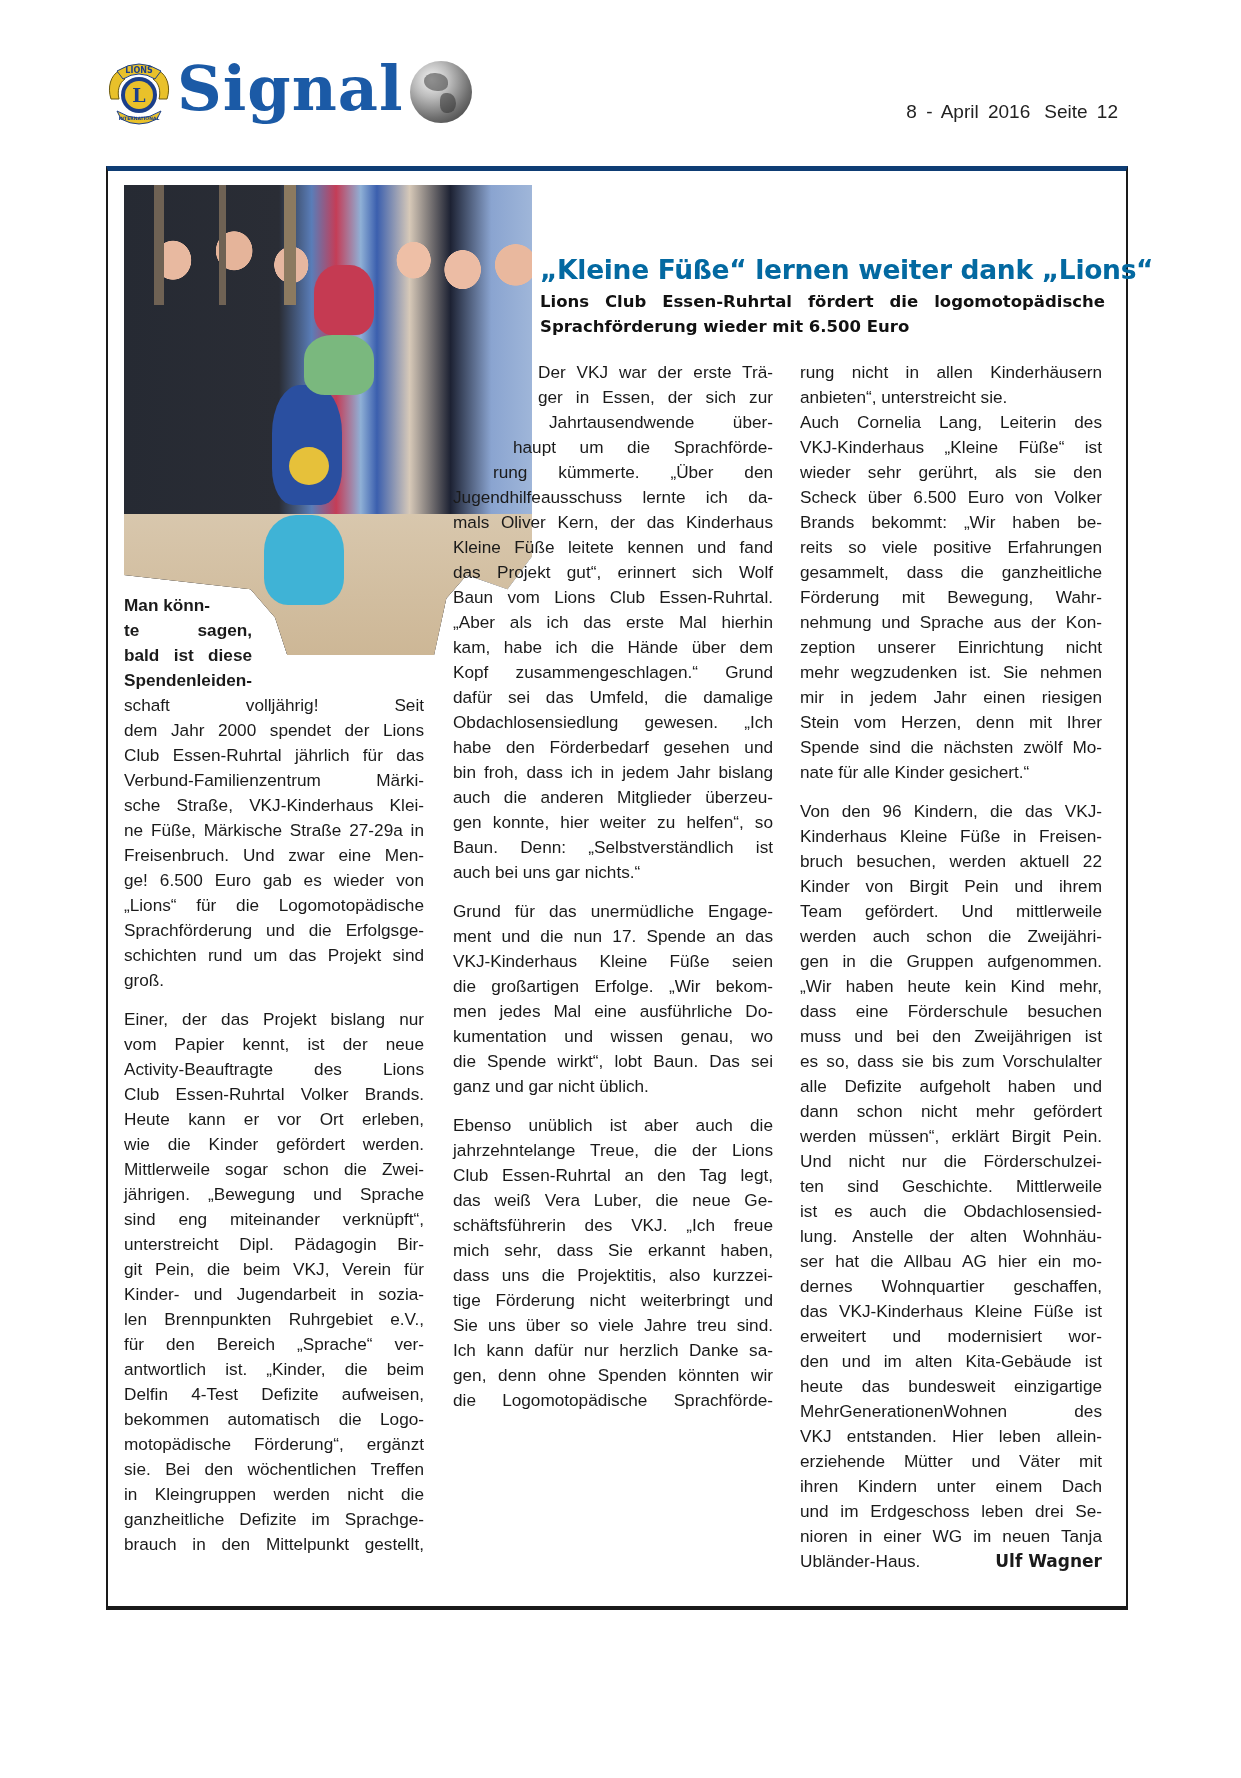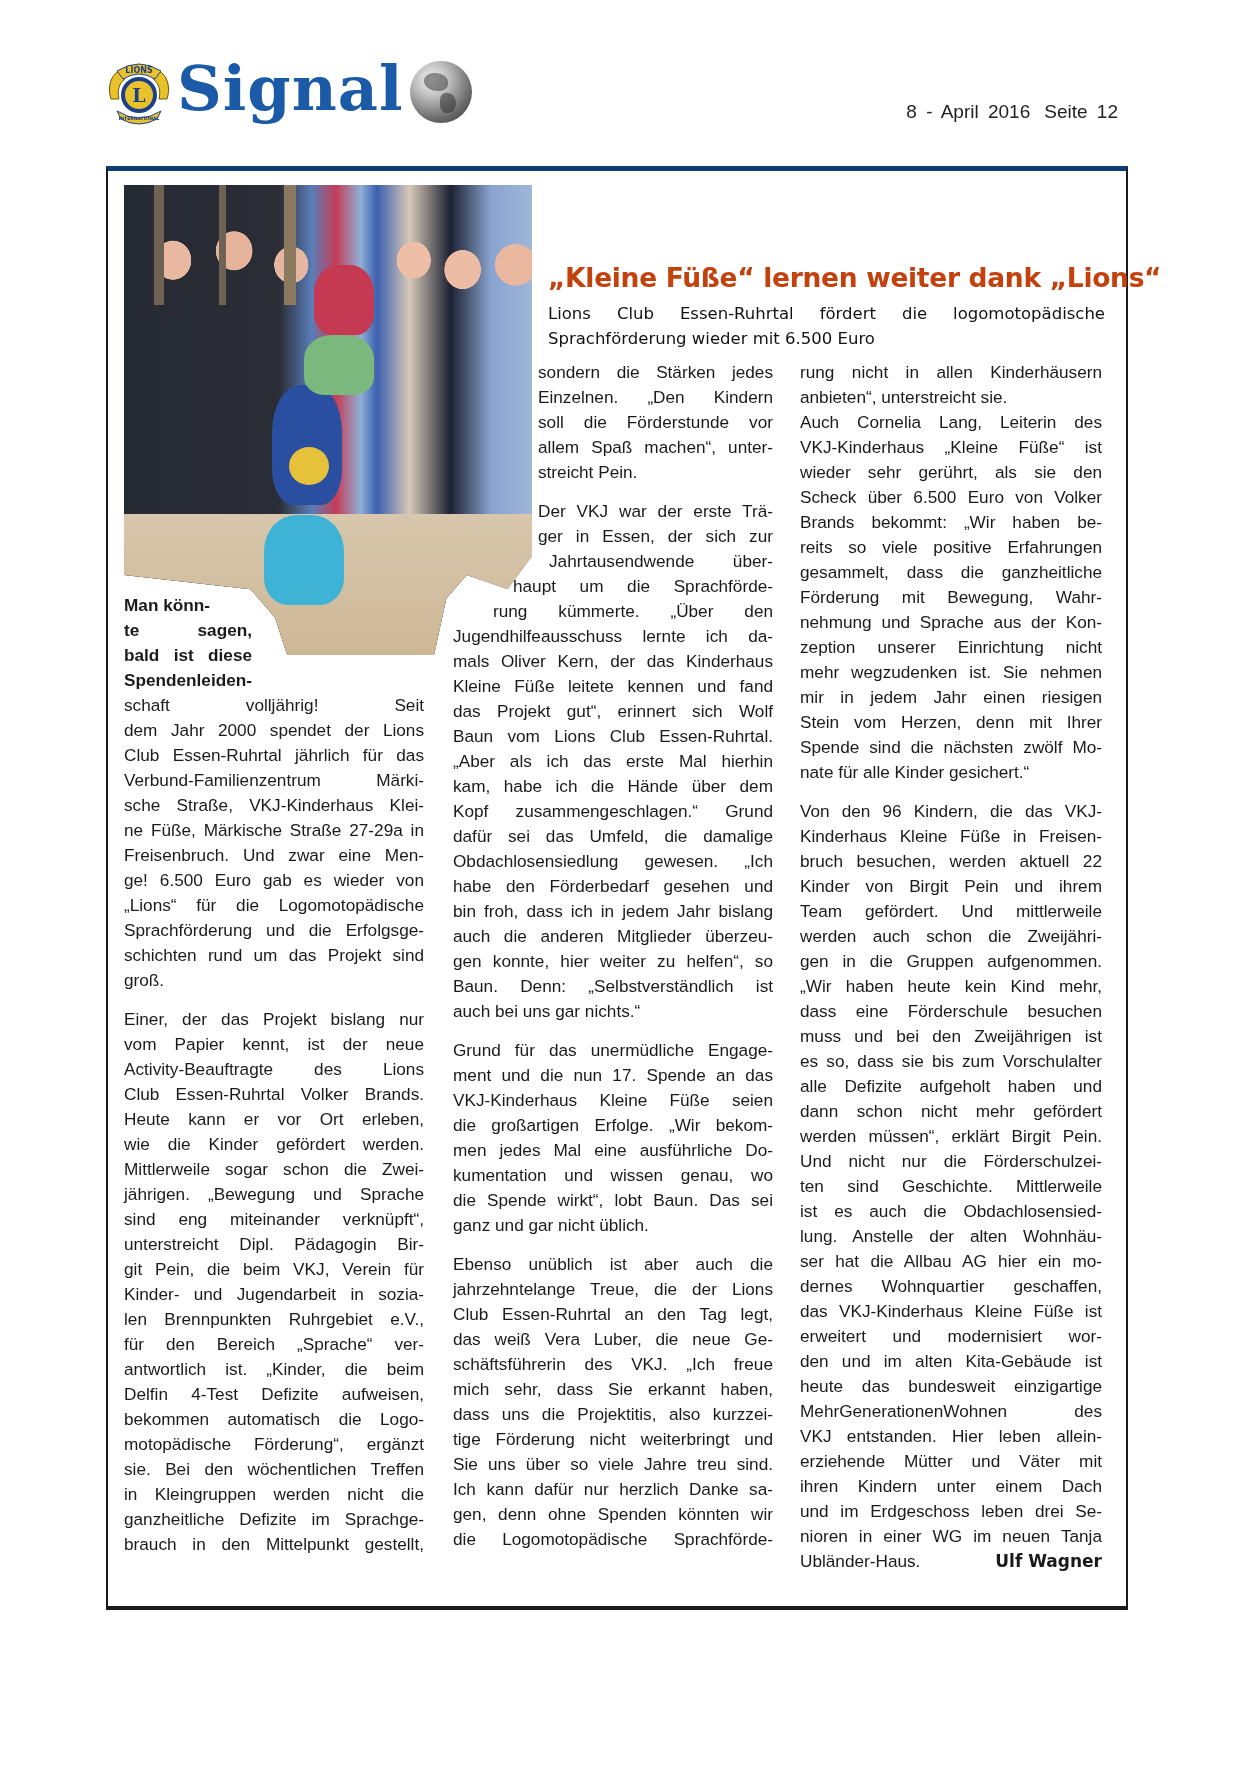--- a/index.html
+++ b/index.html
@@ -38,23 +38,23 @@
              radial-gradient(ellipse 34px 34px at 96% 17%, #e9b89e 60%, transparent 62%),
              linear-gradient(180deg, transparent 0%, transparent 70%, #d8c7ad 70%, #cdb796 100%),
              linear-gradient(90deg, #262a33 0%, #2a2d35 38%, #5a7db8 46%, #c43d57 52%, #8fb0d6 58%, #3b5fae 62%, #d7c9b8 70%, #1d2233 80%, #8aa4d0 90%, #9fb6d9 100%),
              linear-gradient(180deg, #8c9a88 0%, #b7b6a8 20%, #555 100%);
            background-blend-mode: normal; }
   .photo .trunk { position:absolute; top:0; width:10px; height:120px; background:#6f6254; }
   .photo .kid { position:absolute; border-radius: 40% 40% 30% 30%; }
 
   
   .headline { position: absolute; left: 540px; top: 254px; width: 565px; }
-  .headline h1 { margin: 8px; font-family: "DejaVu Sans", sans-serif; font-weight: bold; font-size: 26.5px;
-                 color: #c2410c; letter-spacing: -0.3px; white-space: nowrap; text-align: left; }
-  .headline h2 { margin: 4px 0 0 8px; font-family: "DejaVu Sans", sans-serif; font-weight: normal; font-size: 16.5px;
+  .headline h1 { margin: 0; font-family: "DejaVu Sans", sans-serif; font-weight: bold; font-size: 26.5px;
+                 color: #0369a1; letter-spacing: -0.3px; white-space: nowrap; text-align: left; }
+  .headline h2 { margin: 4px 0 0 0; font-family: "DejaVu Sans", sans-serif; font-weight: bold; font-size: 16.5px;
                  line-height: 25px; color: #111; text-align: justify; text-align-last: left; }
 
   
   .col { position: absolute; font-family: "Liberation Sans", sans-serif; font-size: 17.2px; line-height: 25px;
          color: #1a1a1a; text-align: justify; hyphens: manual; }
   .col p { margin: 0 0 14px 0; }
   .col .line { display: block; text-align: justify; text-align-last: justify; white-space: nowrap; }
   .col .line.last { text-align-last: left; }
 
   .col-left-top { left: 124px; top: 593px; width: 300px; font-weight: bold; }
@@ -150,27 +150,20 @@
     <span class="line">bekommen automatisch die Logo-</span>
     <span class="line">motopädische Förderung“, ergänzt</span>
     <span class="line">sie. Bei den wöchentlichen Treffen</span>
     <span class="line">in Kleingruppen werden nicht die</span>
     <span class="line">ganzheitliche Defizite im Sprachge-</span>
     <span class="line">brauch in den Mittelpunkt gestellt,</span>
   </p>
 </div>
 
 <div class="col col-mid">
-  <p style="padding-left:85px;">
-    <span class="line">sondern die Stärken jedes</span>
-    <span class="line">Einzelnen. „Den Kindern</span>
-    <span class="line">soll die Förderstunde vor</span>
-    <span class="line">allem Spaß machen“, unter-</span>
-    <span class="line last">streicht Pein.</span>
-  </p>
   <p>
     <span class="line" style="margin-left:85px">Der VKJ war der erste Trä-</span>
     <span class="line" style="margin-left:85px">ger in Essen, der sich zur</span>
     <span class="line" style="margin-left:96px">Jahrtausendwende über-</span>
     <span class="line" style="margin-left:60px">haupt um die Sprachförde-</span>
     <span class="line" style="margin-left:40px">rung kümmerte. „Über den</span>
     <span class="line">Jugendhilfeausschuss lernte ich da-</span>
     <span class="line">mals Oliver Kern, der das Kinderhaus</span>
     <span class="line">Kleine Füße leitete kennen und fand</span>
     <span class="line">das Projekt gut“, erinnert sich Wolf</span>

